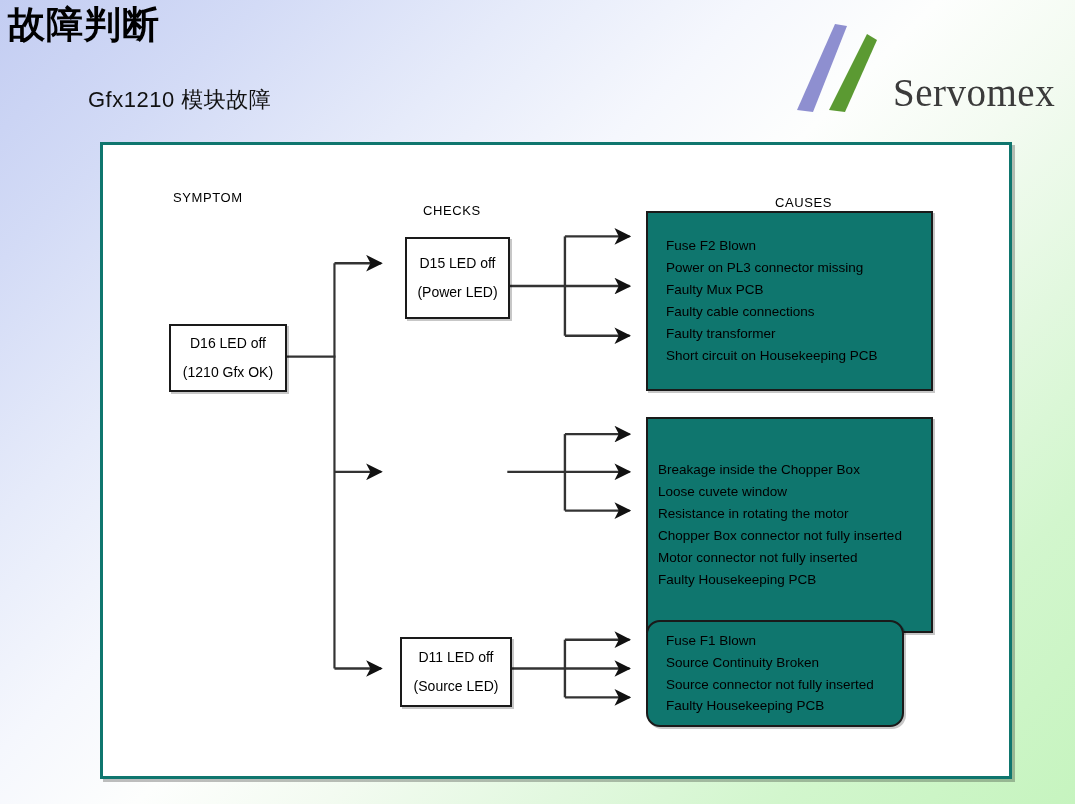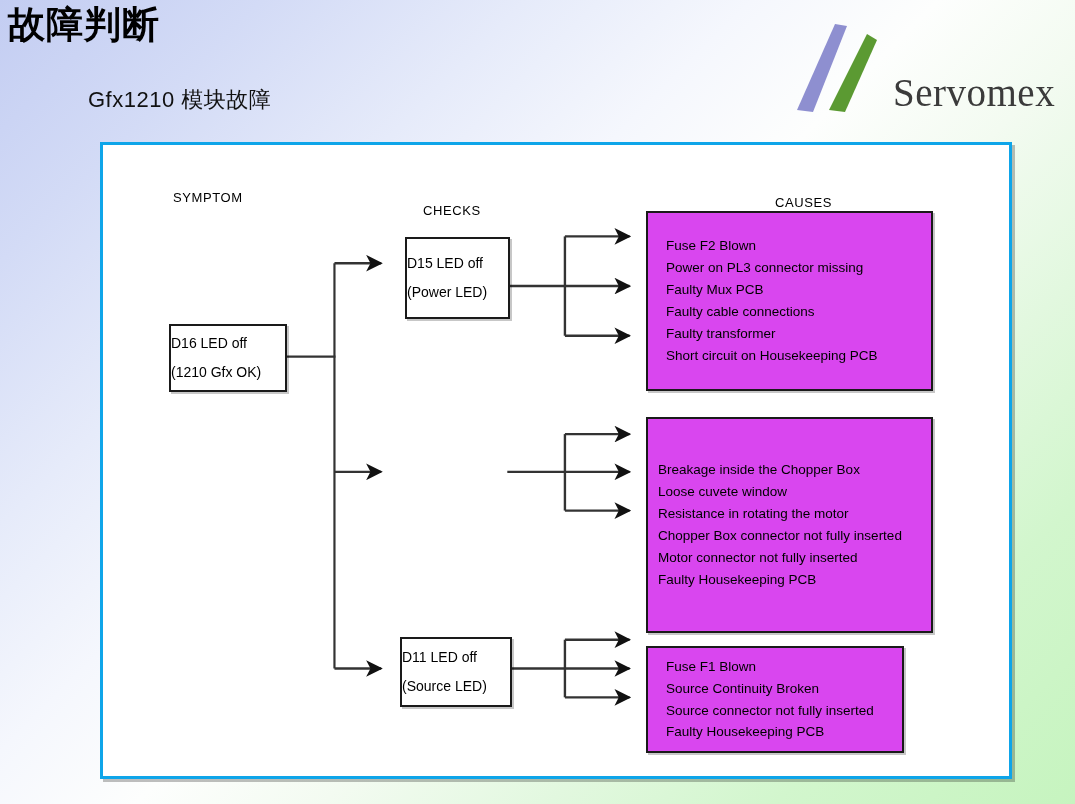--- a/index.html
+++ b/index.html
@@ -57,21 +57,21 @@
     letter-spacing: 0.5px;
     white-space: nowrap;
   }
 
   
   #diagram-panel {
     position: absolute;
     left: 100px; top: 142px;
     width: 912px; height: 637px;
     background: #ffffff;
-    border: 3px solid #0ea5e9;
+    border: 3px solid #0f766e;
     box-shadow: 3px 3px 0 rgba(0,0,0,0.25);
   }
   #diagram-canvas {
     position: absolute;
     inset: 0;
   }
 
   .col-header {
     position: absolute;
     font-size: 13px;
@@ -81,35 +81,35 @@
     font-family: "Liberation Sans", sans-serif;
   }
 
   .node-box {
     position: absolute;
     border: 2px solid #1a1a1a;
     background: #fff;
     box-shadow: 2px 2px 0 rgba(0,0,0,0.22);
     display: flex;
     flex-direction: column;
-    align-items: flex-start;
+    align-items: center;
     justify-content: center;
   }
   .node-line {
     font-size: 14px;
     color: #000;
     white-space: nowrap;
     line-height: 1.1;
   }
   .node-line.first { margin-bottom: 14px; }
 
   .cause-box {
     position: absolute;
     border: 2px solid #1a1a1a;
-    background: #d946ef;
+    background: #0f766e;
     box-shadow: 2px 2px 0 rgba(0,0,0,0.22);
     padding: 12px 14px 12px 18px;
     display: flex;
     flex-direction: column;
     justify-content: center;
   }
   .cause-item {
     font-size: 13.5px;
     color: #000;
     white-space: nowrap;
@@ -208,20 +208,20 @@
 
   <div class="cause-box" style="left:543px; top:272px; width:287px; height:216px; padding-left:10px;">
     <span class="cause-item">Breakage inside the Chopper Box</span>
     <span class="cause-item">Loose cuvete window</span>
     <span class="cause-item">Resistance in rotating the motor</span>
     <span class="cause-item">Chopper Box connector not fully inserted</span>
     <span class="cause-item">Motor connector not fully inserted</span>
     <span class="cause-item">Faulty Housekeeping PCB</span>
   </div>
 
-  <div class="cause-box" style="left:543px; top:501px; width:258px; height:107px;">
+  <div class="cause-box" style="left:543px; top:475px; width:258px; height:107px;border-radius:14px;">
     <span class="cause-item">Fuse F1 Blown</span>
     <span class="cause-item">Source Continuity Broken</span>
     <span class="cause-item">Source connector not fully inserted</span>
     <span class="cause-item">Faulty Housekeeping PCB</span>
   </div>
 
 </div>
 
 </body></html>

